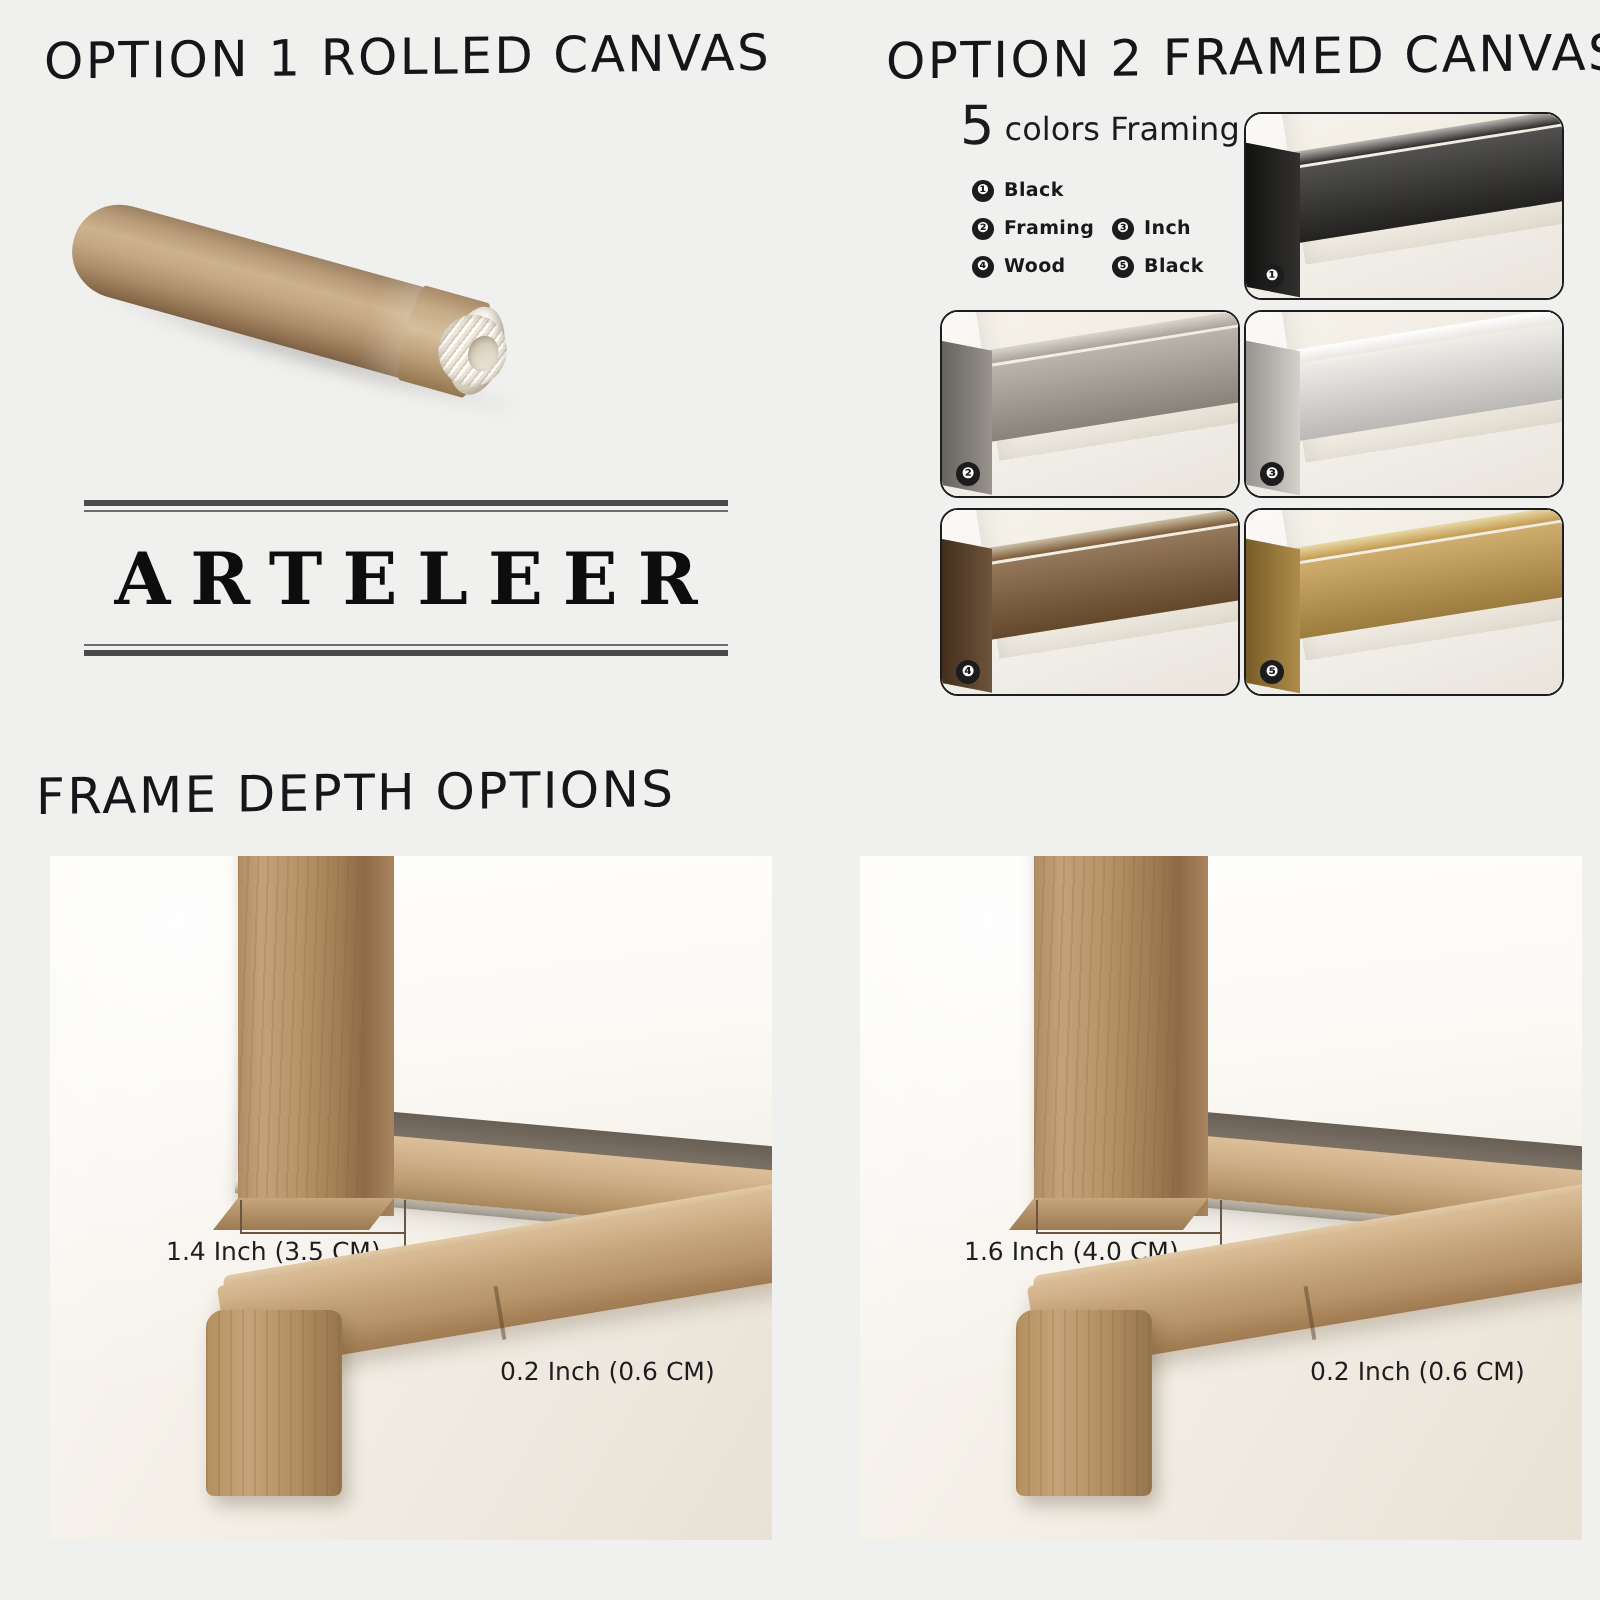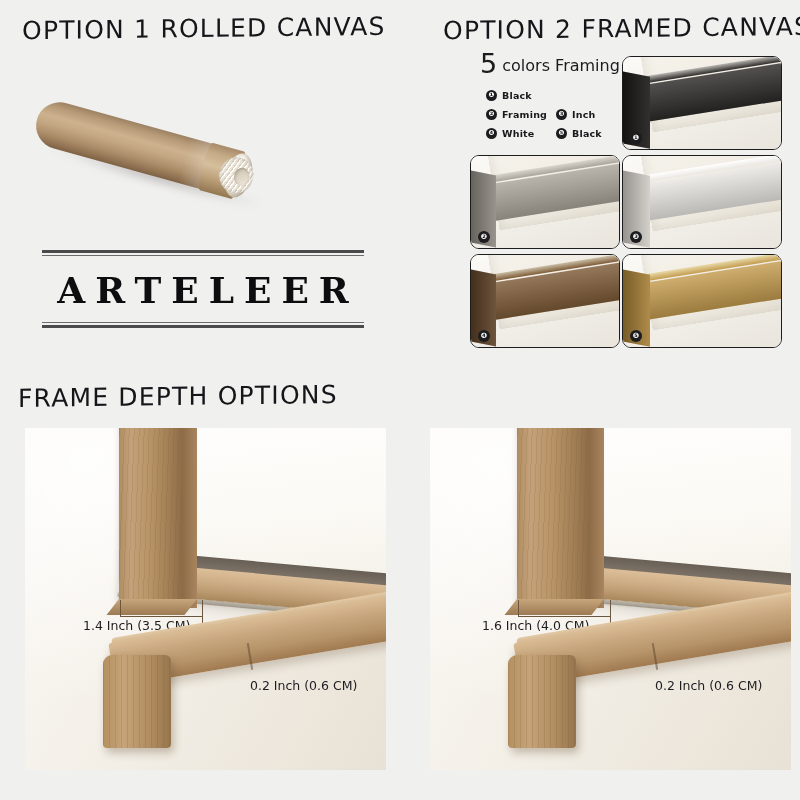--- a/index.html
+++ b/index.html
@@ -295,21 +295,21 @@
           <span class="legend-label">Framing</span>
         </span>
         <span class="legend-item">
           <span class="bullet">❸</span>
           <span class="legend-label">Inch</span>
         </span>
       </div>
       <div class="legend-row">
         <span class="legend-item">
           <span class="bullet">❹</span>
-          <span class="legend-label">White</span>
+          <span class="legend-label">Wood</span>
         </span>
         <span class="legend-item">
           <span class="bullet">❺</span>
           <span class="legend-label">Black</span>
         </span>
       </div>
     </div>
 
     <div class="swatch" id="sw1" style="left:152px;top:8px;width:158px;height:92px;">
       <div class="frame-art">

